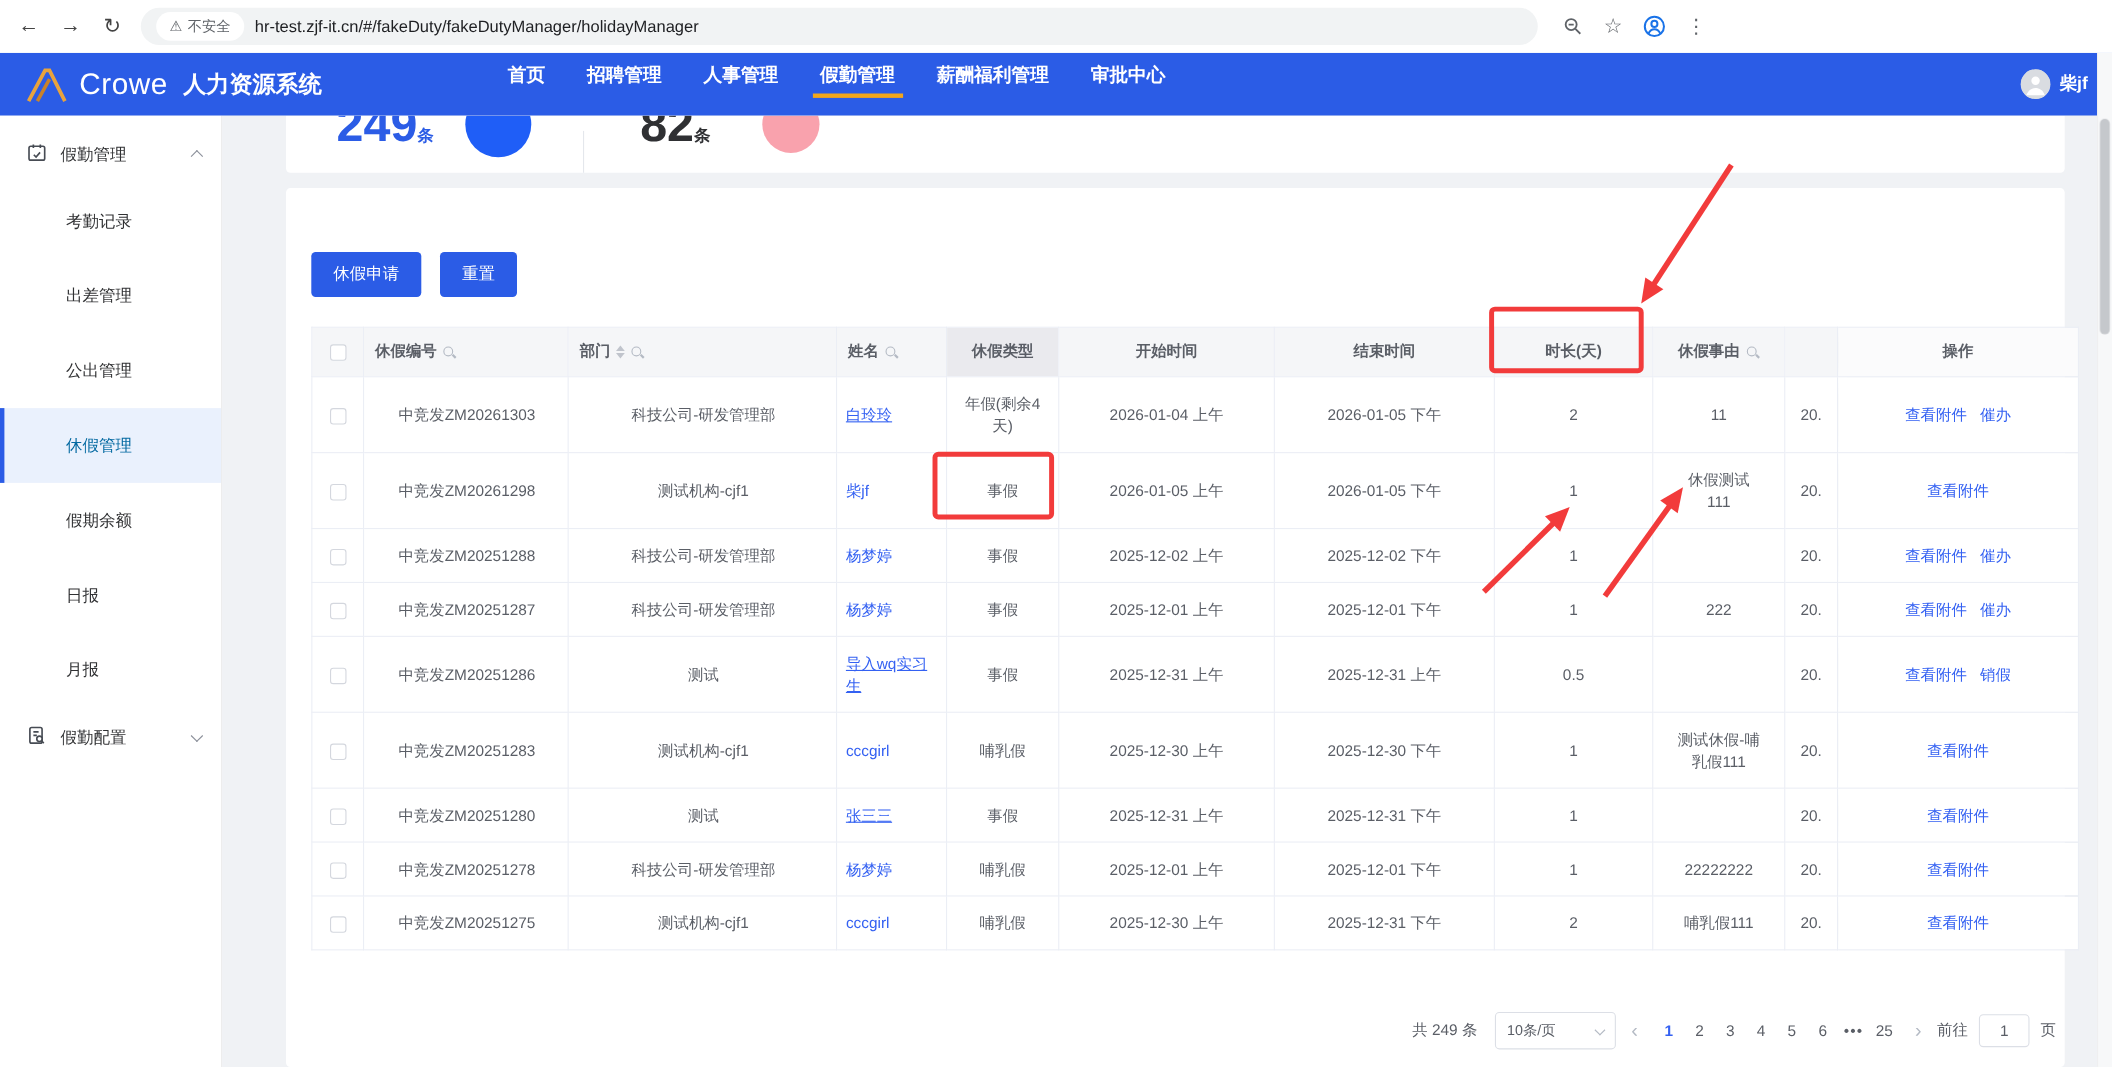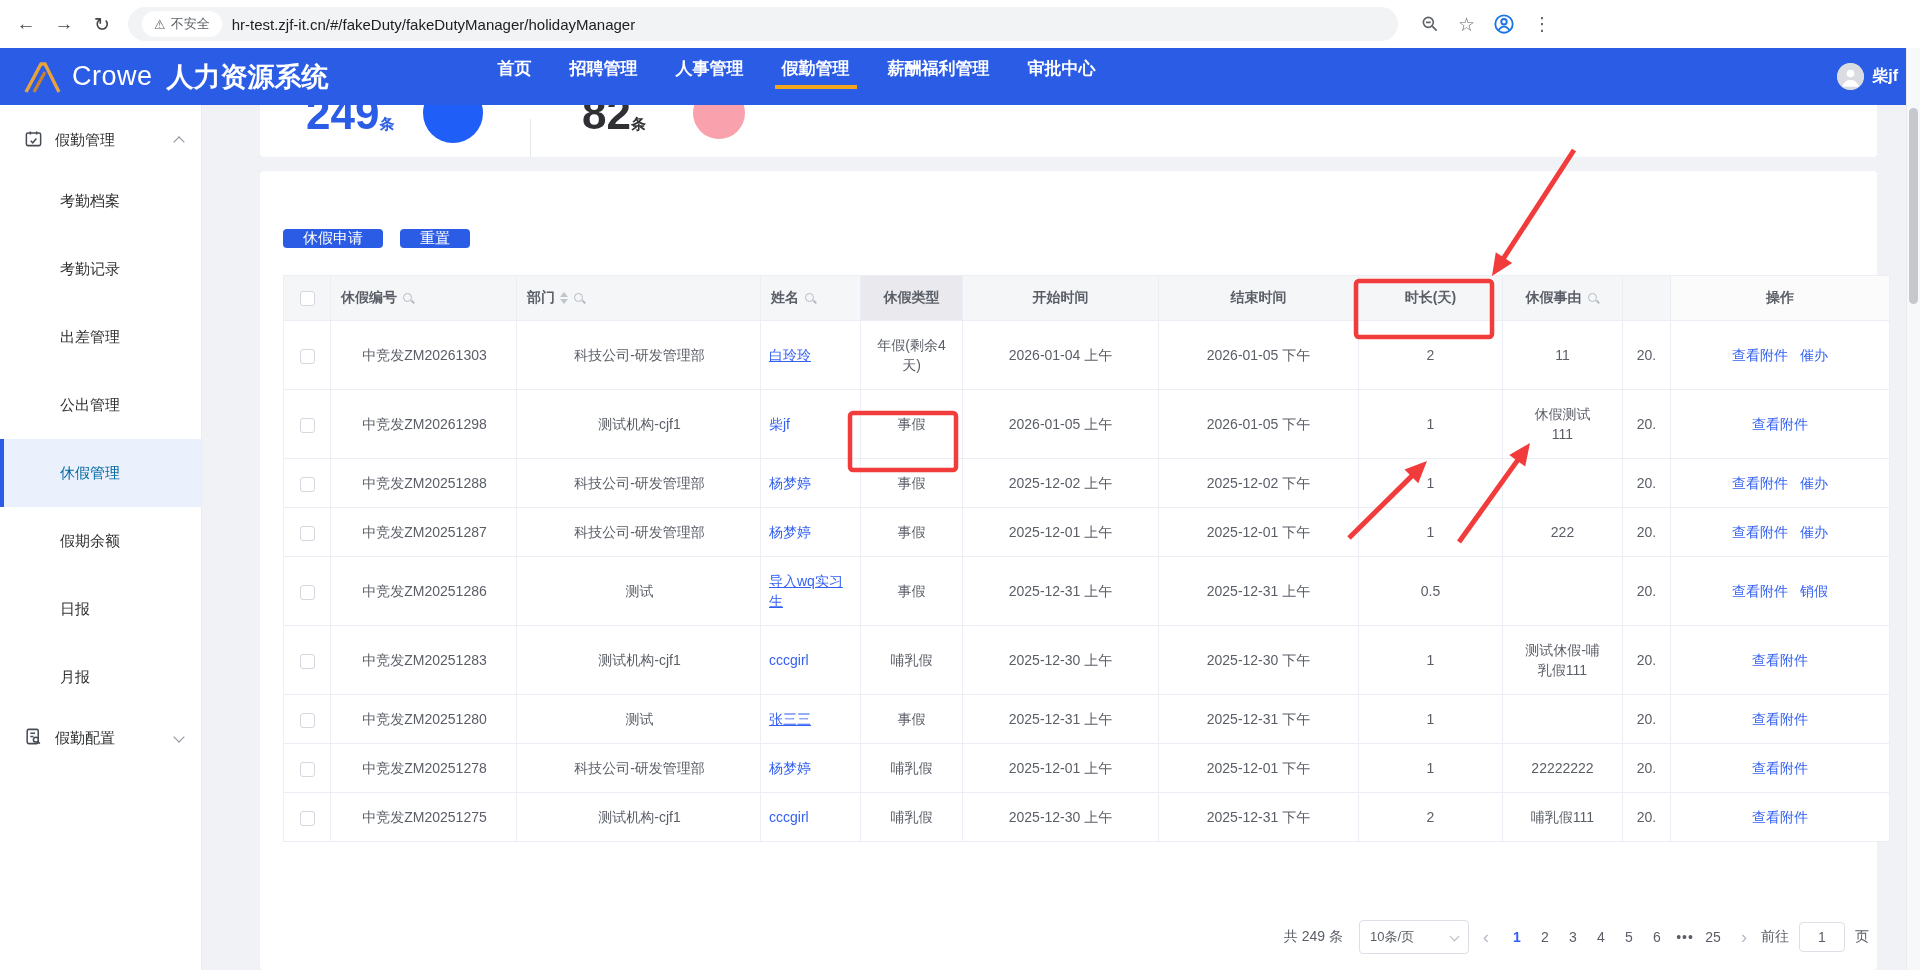--- a/index.html
+++ b/index.html
@@ -13,21 +13,21 @@
   .url-text { color:#202124; font-size:15px; }
   .right-icos { display:flex; align-items:center; gap:18px; margin-left:8px; }
   .right-icos svg { display:block; }
   .star { font-size:19px; color:#5f6368; }
   .kebab { font-size:18px; color:#5f6368; letter-spacing:0; }
 
   
   .appbar { height:57px; background:#2b5ce6; display:flex; align-items:center; padding:0 22px; position:relative; z-index:4; }
   .logo-wrap { display:flex; align-items:center; gap:10px; }
   .brand { color:#fff; font-size:27px; letter-spacing:.5px; }
-  .app-title { color:#fff; font-size:27px; font-weight:700; margin-left:4px; }
+  .app-title { color:#fff; font-size:21px; font-weight:700; margin-left:4px; }
   .nav { display:flex; margin-left:150px; height:57px; }
   .nav-item { color:#fff; font-size:17px; font-weight:600; padding:0 19px; height:41px; display:flex; align-items:center; position:relative; cursor:pointer; white-space:nowrap; }
   .nav-item.active::after { content:""; position:absolute; left:12px; right:12px; bottom:0; height:4px; background:#f3a61b; }
   .userbox { margin-left:auto; display:flex; align-items:center; gap:8px; }
   .avatar { width:27px; height:27px; border-radius:50%; overflow:hidden; background:#d9dce1; }
   .user-name { color:#fff; font-size:16px; font-weight:700; }
 
   
   .layout { display:flex; height:865px; }
   .sidebar { width:202px; background:#fff; border-right:1px solid #ececec; padding-top:8px; flex:none; }
@@ -44,21 +44,21 @@
   
   .stats-card { position:absolute; left:58px; top:0; width:1617px; height:52px; background:#fff; overflow:hidden; border-radius:0 0 4px 4px; }
   .stat-num { position:absolute; top:-16px; font-size:44px; font-weight:700; }
   .stat-unit { font-size:15px; font-weight:700; }
   .stat-circle { position:absolute; border-radius:50%; }
   .stat-divider { position:absolute; left:270px; top:14px; width:1px; height:48px; background:#e4e7ec; }
 
   
   .card { position:absolute; left:58px; top:66px; width:1617px; height:799px; background:#fff; border-radius:4px; }
   .toolbar { padding:58px 0 0 23px; display:flex; gap:17px; }
-  .btn { height:19px; background:#2b5ce6; color:#fff; border:none; border-radius:4px; font-size:15px; padding:0 20px; cursor:pointer; font-family:inherit; }
+  .btn { height:41px; background:#2b5ce6; color:#fff; border:none; border-radius:4px; font-size:15px; padding:0 20px; cursor:pointer; font-family:inherit; }
 
   
   table { border-collapse:collapse; table-layout:fixed; width:1594px; margin:27px 0 0 23px; }
   th, td { border:1px solid #ebeef5; font-size:14px; color:#5a5e66; overflow:hidden; }
   thead th { background:#f5f6f8; height:45px; font-weight:700; padding:0 10px; }
   thead th.shaded { background:#eaeaee; }
   thead th.th-actions { background:#fbfbfc; }
   td { padding:14px 10px; text-align:center; background:#fff; line-height:20px; }
   .al { text-align:left; } .ac { text-align:center; }
   td.c-id { padding-left:12px; }
@@ -164,21 +164,20 @@
   <div class="sidebar" id="sidebar">
       <div class="sb-group">
         <span><svg width="19" height="19" viewBox="0 0 24 24" fill="none" stroke="#474c54" stroke-width="1.9">
             <rect x="3" y="5" width="18" height="16" rx="2"></rect>
             <path d="M8 3v4M16 3v4"></path>
             <path d="M8.5 14.8l2.6 2.6 4.6-5.4"></path>
           </svg></span>
         <span class="lbl">假勤管理</span>
         <span class="chev up"></span>
       </div>
-      <div class="sb-item">考勤档案</div>
       <div class="sb-item">考勤记录</div>
       <div class="sb-item">出差管理</div>
       <div class="sb-item">公出管理</div>
       <div class="sb-item active">休假管理</div>
       <div class="sb-item">假期余额</div>
       <div class="sb-item">日报</div>
       <div class="sb-item">月报</div>
       <div class="sb-group">
         <span><svg width="19" height="19" viewBox="0 0 24 24" fill="none" stroke="#474c54" stroke-width="1.9">
             <rect x="4" y="3" width="14" height="18" rx="2"></rect>

